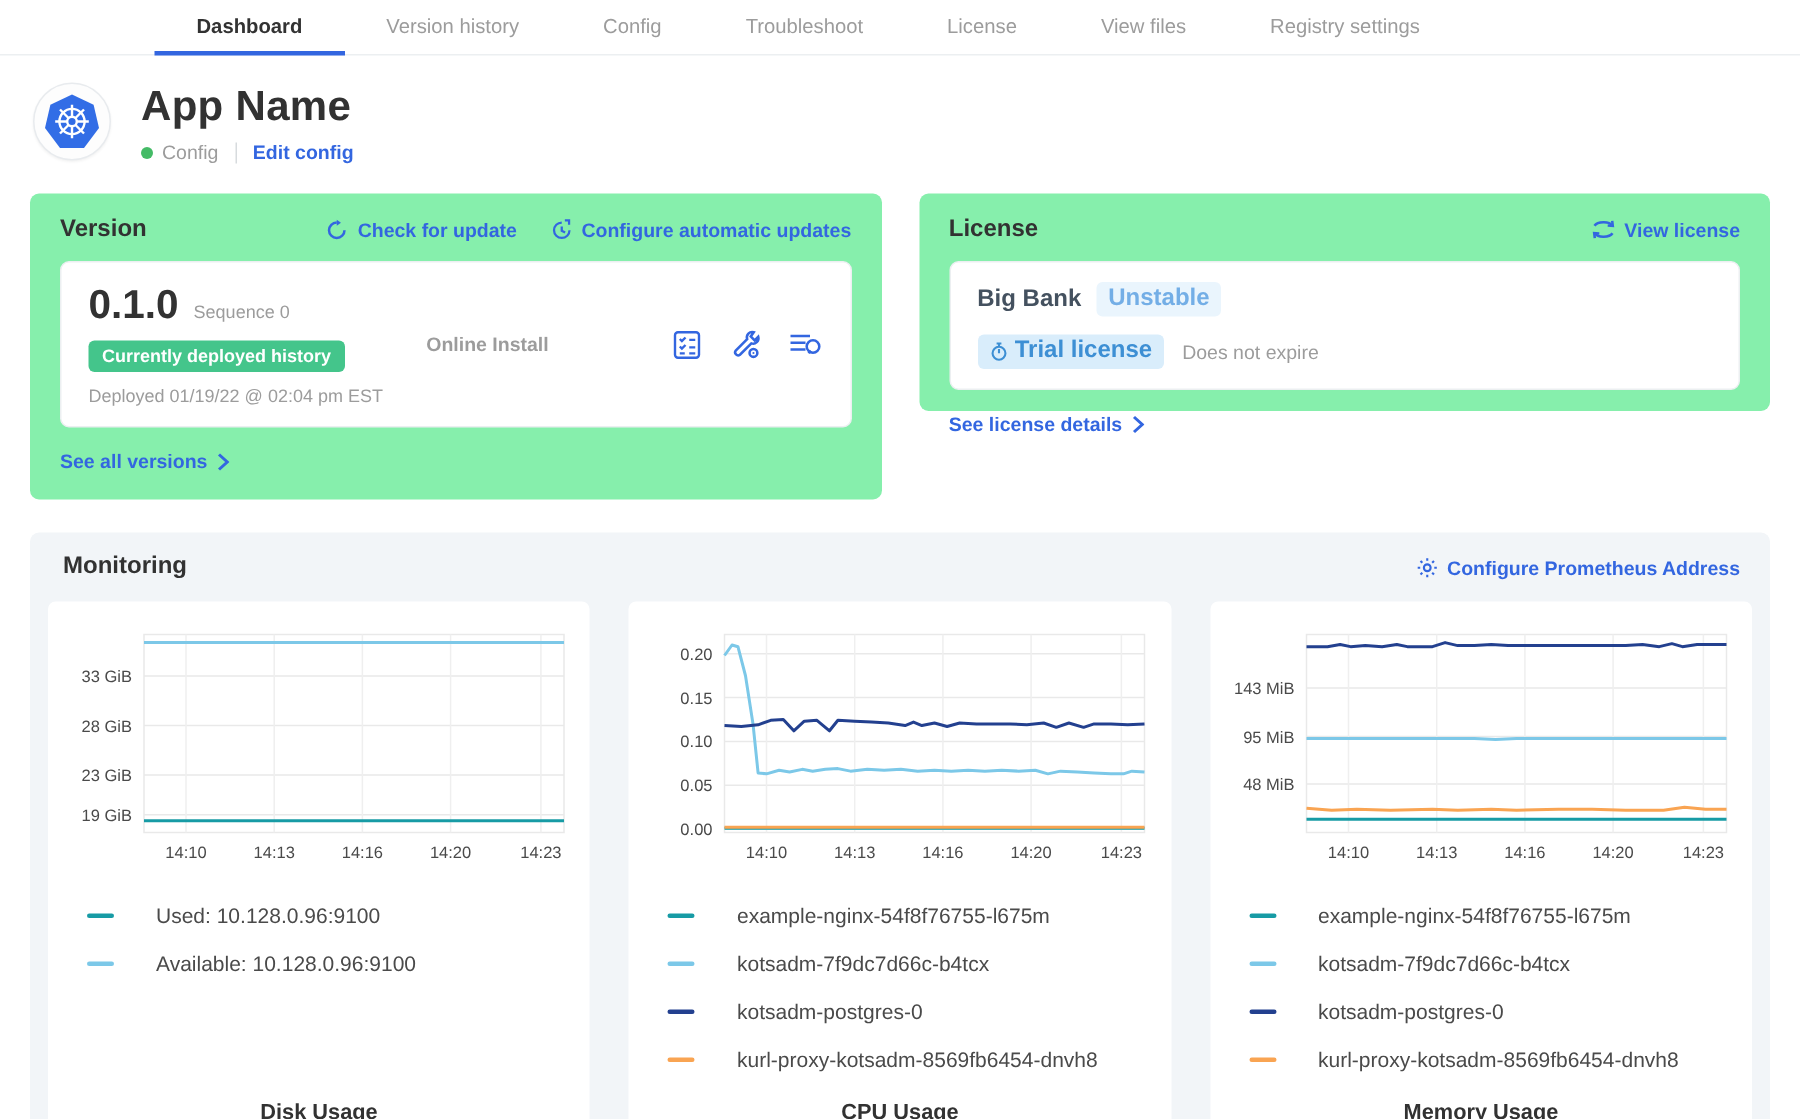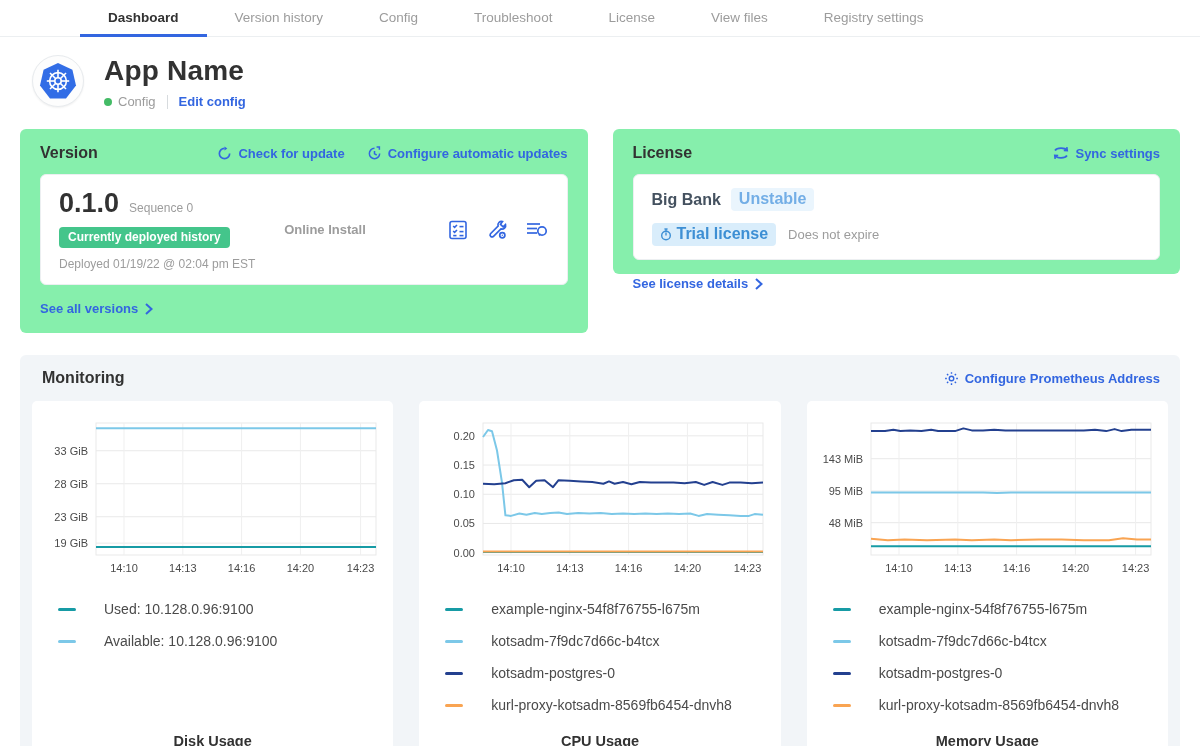--- a/index.html
+++ b/index.html
@@ -1,27 +1,27 @@
 <!DOCTYPE html>
 <html><head>
 <meta charset="utf-8">
 <style>
   * { margin:0; padding:0; box-sizing:border-box; }
   html,body { width:1200px; height:746px; background:#fff;
     font-family:"Liberation Sans","DejaVu Sans",sans-serif; color:#323232; }
 
   
-  .nav { display:flex; align-items:stretch; height:37px; padding-left:80px;
+  .nav { display:flex; align-items:stretch; height:37px; padding-left:103px;
     border-bottom:1px solid #eceff1; background:#fff; }
   .nav-tab { display:flex; align-items:center; padding:0 28px; font-size:13.5px;
     color:#9c9c9c; cursor:pointer; border-bottom:3px solid transparent; margin-bottom:-1px; }
   .nav-tab.active { color:#323232; font-weight:bold; border-bottom-color:#3366e0; }
 
   
-  .app-header { display:flex; align-items:flex-start; padding:18px 0 6px 32px; }
+  .app-header { display:flex; align-items:flex-start; padding:18px 0 6px 22px; }
   .k8s-badge { width:52px; height:52px; border-radius:50%; background:#fdfdfd;
     border:1px solid #e8ebee; box-shadow:0 1px 2px rgba(0,0,0,.06);
     display:flex; align-items:center; justify-content:center; }
   .app-title-block { margin-left:20px; }
   .app-title { font-size:28px; font-weight:bold; letter-spacing:.2px; }
   .app-status-row { display:flex; align-items:center; margin-top:7px; font-size:13px; }
   .status-dot { width:8px; height:8px; border-radius:50%; margin-right:6px; }
   .status-text { color:#9c9c9c; }
   .v-divider { width:1px; height:14px; background:#d7dbde; margin:0 11px; }
   a.link { color:#3366e0; font-weight:bold; font-size:13px; text-decoration:none; cursor:pointer;
@@ -187,21 +187,21 @@
   <div class="panel" style="align-self:stretch; max-height:145px;">
     <div class="panel-header">
       <div class="panel-title">License</div>
       <a class="link">
         <svg class="icon" width="16" height="14" viewBox="0 0 16 14" fill="none" stroke="#3366e0" stroke-width="1.7">
           <path d="M2 4.5 C4 1.5 12 1.5 13.5 4.2"></path>
             <path d="M13.8 1.2 L14.2 4.6 L10.8 4.4"></path>
           <path d="M14 9.5 C12 12.5 4 12.5 2.5 9.8"></path>
             <path d="M2.2 12.8 L1.8 9.4 L5.2 9.6"></path>
         </svg>
-        <span>Sync settings</span>
+        <span>View license</span>
       </a>
     </div>
 
     <div class="inner-card">
       <div class="license-line1">
         <span class="license-assignee">Big Bank</span>
         <span class="badge" style="background:#eaf5fd;color:#73aee6">Unstable</span>
       </div>
       <div class="license-line2">
         <span class="badge trial-badge" style="background:#d9edfb;color:#3d8fd4">

